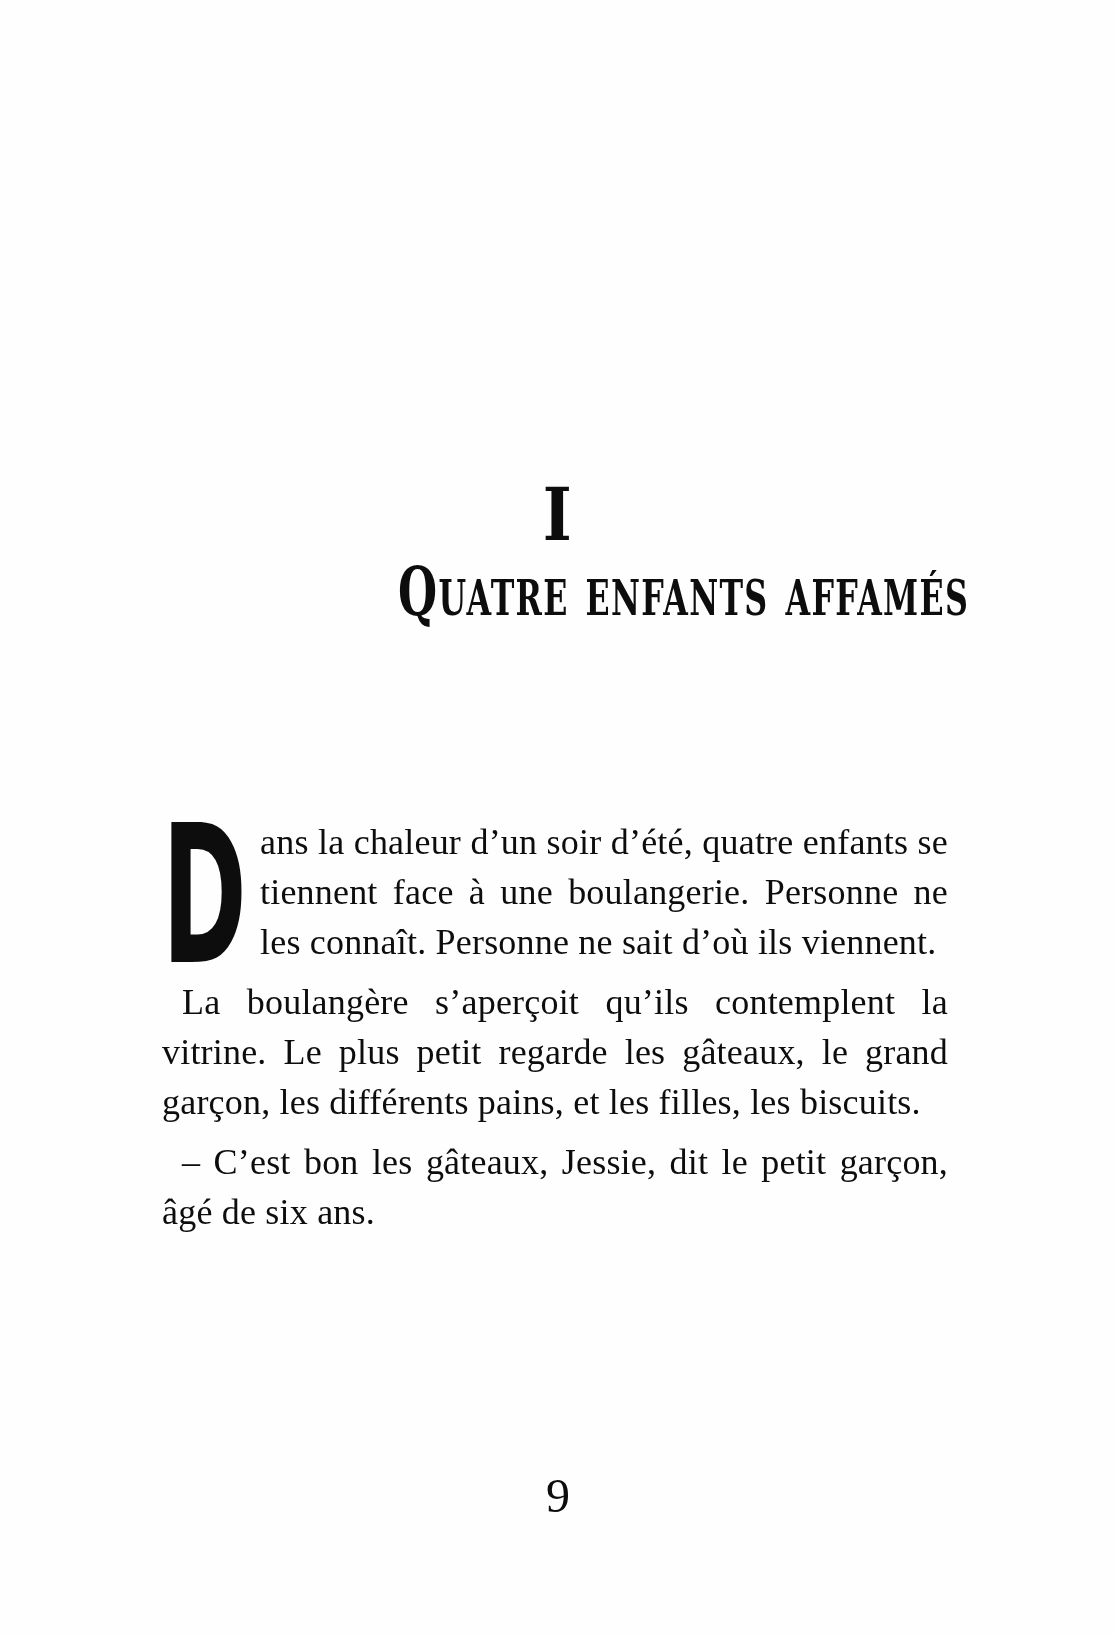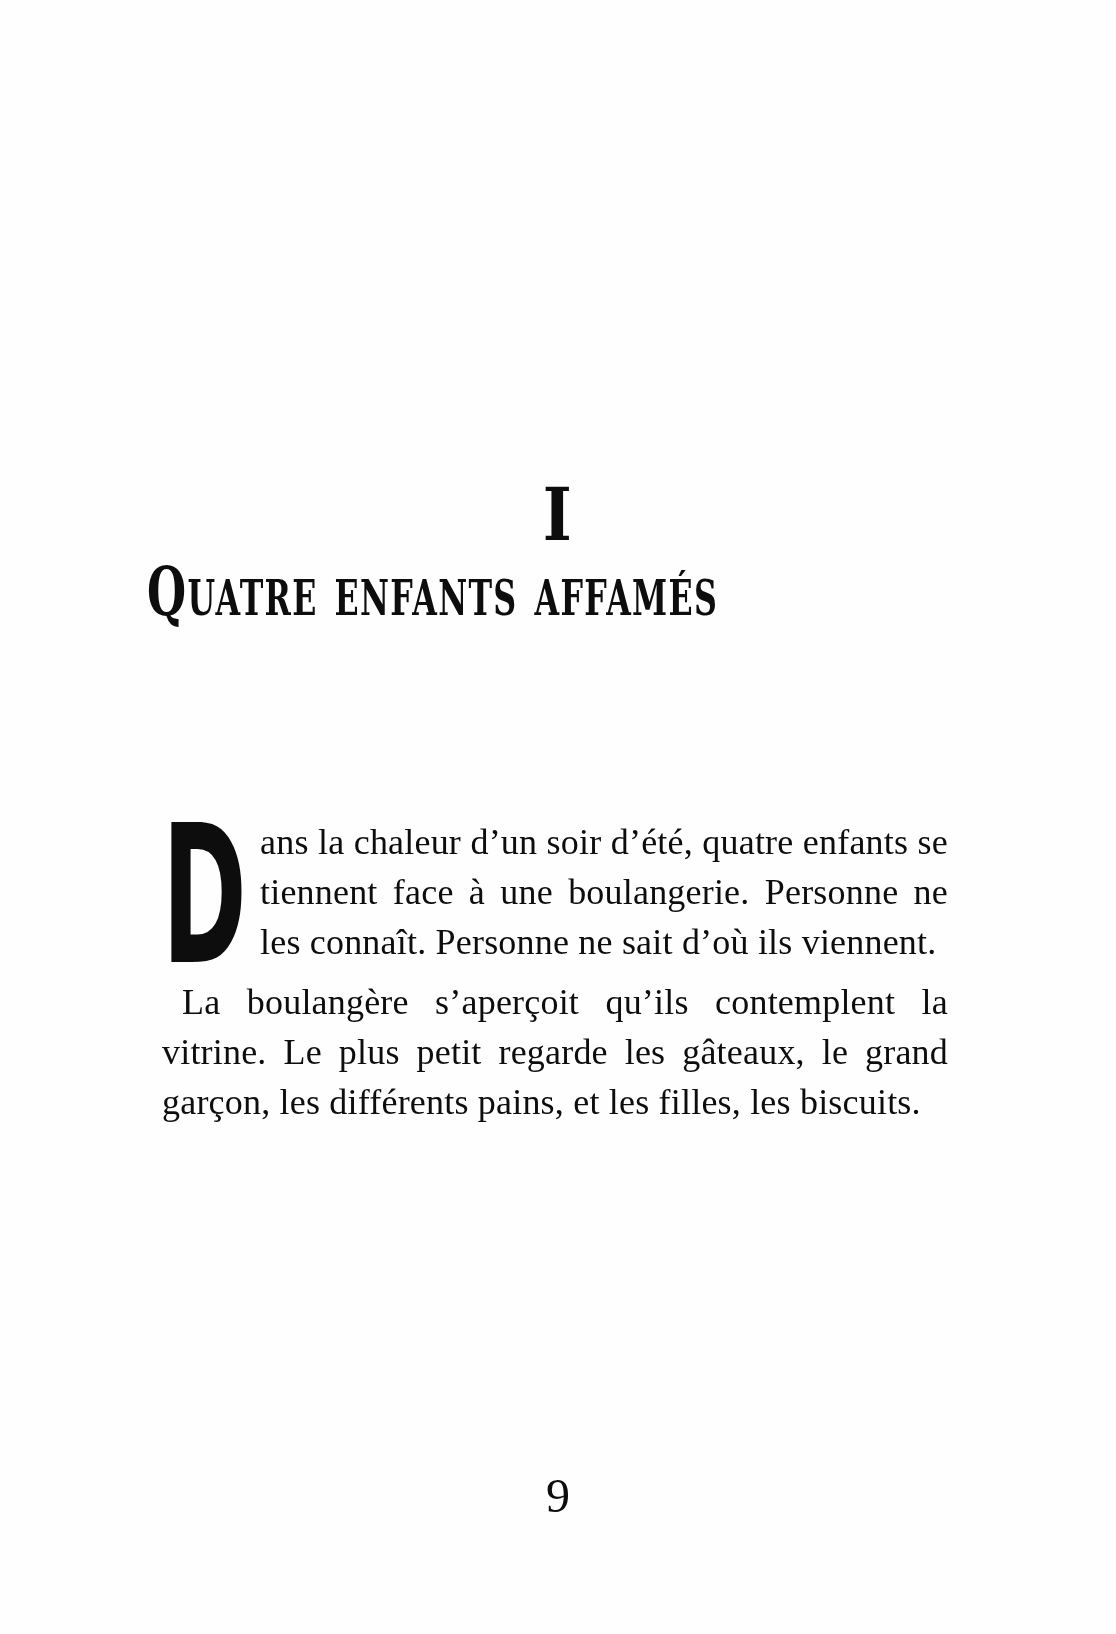--- a/index.html
+++ b/index.html
@@ -35,21 +35,21 @@
     transform: scaleX(0.85);
     transform-origin: 50% 50%;
   }
 
   
   .chapter-title {
     position: absolute;
     top: 557px;
     left: 0;
     width: 100%;
-    text-align: left;
+    text-align: right;
     font-family: "DejaVu Serif", serif;
     font-weight: bold;
     font-size: 68px;
     line-height: 1;
     white-space: nowrap;
   }
   .chapter-title .title-inner {
     display: inline-block;
     font-variant: small-caps;
     letter-spacing: 2px;
@@ -119,18 +119,19 @@
 
     <p class="para-first">
       <svg class="drop-cap" viewBox="0 0 98 145" width="98" height="145" aria-hidden="true">
         <text x="0" y="140" font-size="192" textLength="85" lengthAdjust="spacingAndGlyphs">D</text>
       </svg><span>ans la chaleur d’un soir d’été, quatre enfants se tiennent face à une boulangerie. Personne ne les connaît. Personne ne sait d’où ils viennent.</span>
     </p>
 
     <p class="indent">La boulangère s’aperçoit qu’ils contemplent la vitrine. Le plus petit regarde les gâteaux, le grand garçon, les différents pains, et les filles, les biscuits.</p>
 
 
+    <p class="indent">– C’est bon les gâteaux, Jessie, dit le petit garçon, âgé de six ans.</p>
 
   </div>
 
   <div class="page-number">9</div>
 
 </div>
 
 </body></html>

